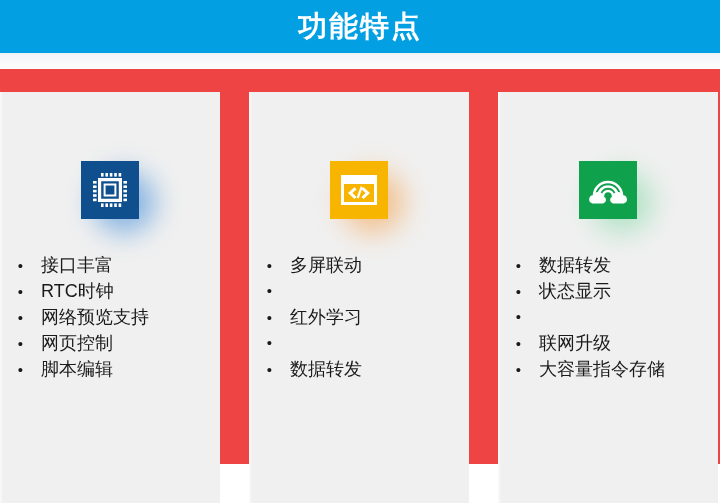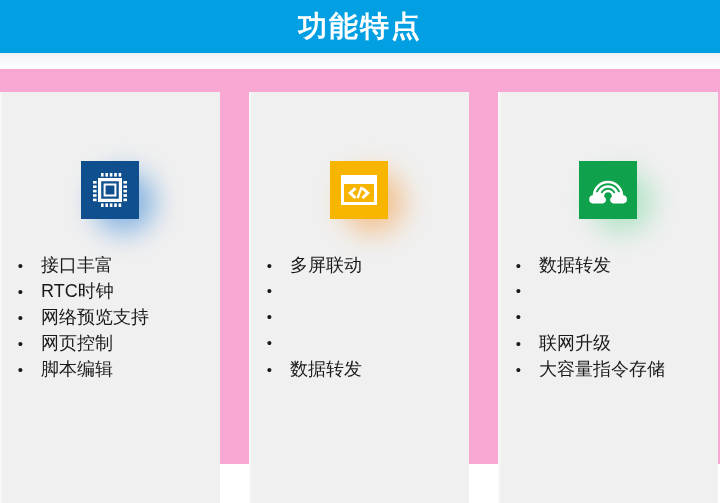--- a/index.html
+++ b/index.html
@@ -13,21 +13,21 @@
     overflow: hidden;
     background: #ffffff;
     font-family: "Liberation Sans", "DejaVu Sans", sans-serif;
     -webkit-font-smoothing: antialiased;
   }
 
   .page {
     position: relative;
     width: 720px;
     height: 464px;
-    background: #f9a8d4;
+    background: #ef4444;
   }
 
   
   .header-banner {
     position: absolute;
     left: 0;
     top: 0;
     width: 720px;
     height: 53px;
     background: #029fe3;
@@ -270,20 +270,21 @@
       <ul class="feature-list">
         <li class="feature-item">
           <span class="bullet-dot">•</span>
           <span class="feature-text">多屏联动</span>
         </li>
         <li class="feature-item">
           <span class="bullet-dot">•</span>
         </li>
         <li class="feature-item">
           <span class="bullet-dot">•</span>
+          <span class="feature-text">红外学习</span>
         </li>
         <li class="feature-item">
           <span class="bullet-dot">•</span>
         </li>
         <li class="feature-item">
           <span class="bullet-dot">•</span>
           <span class="feature-text">数据转发</span>
         </li>
       </ul>
     </div>
@@ -308,20 +309,21 @@
           </div>
         </div>
       </div>
       <ul class="feature-list">
         <li class="feature-item">
           <span class="bullet-dot">•</span>
           <span class="feature-text">数据转发</span>
         </li>
         <li class="feature-item">
           <span class="bullet-dot">•</span>
+          <span class="feature-text">状态显示</span>
         </li>
         <li class="feature-item">
           <span class="bullet-dot">•</span>
         </li>
         <li class="feature-item">
           <span class="bullet-dot">•</span>
           <span class="feature-text">联网升级</span>
         </li>
         <li class="feature-item">
           <span class="bullet-dot">•</span>

